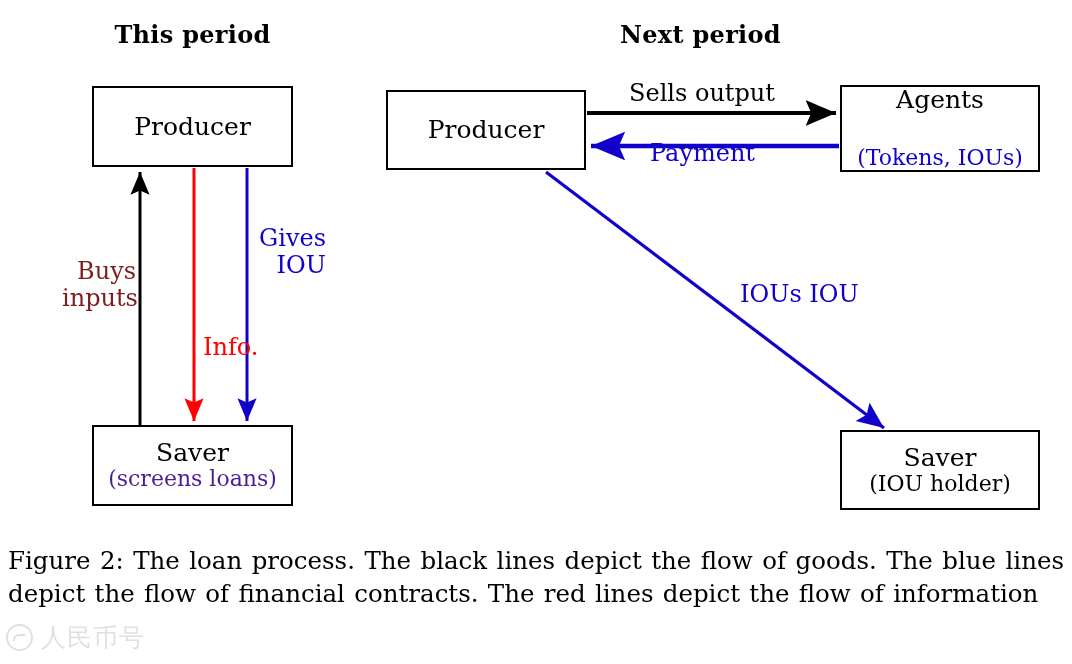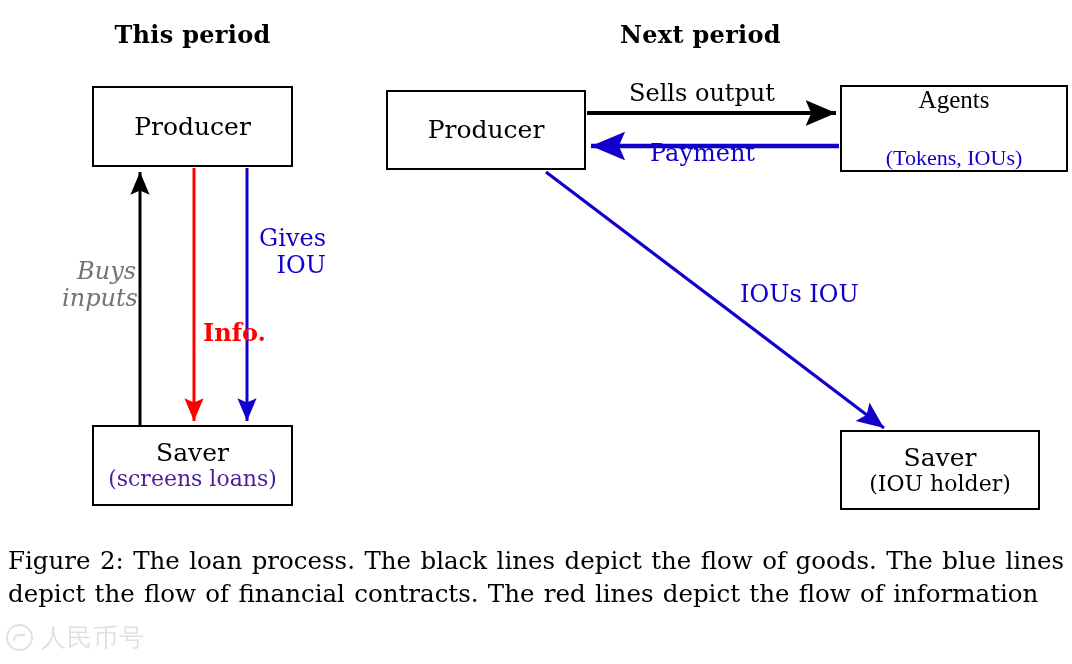--- a/index.html
+++ b/index.html
@@ -42,21 +42,21 @@
     font-size: 22px;
     white-space: nowrap;
   }
   .sub-red  { color: #4c1d95; }
   .sub-blue { color: #1100cc; margin-top: 32px; }
   .sub-black{ color: #000000; }
 
   #box-producer-left { left: 92px;  top: 86px;  width: 201px; height: 81px; }
   #box-saver-left    { left: 92px;  top: 425px; width: 201px; height: 81px; }
   #box-producer-right{ left: 386px; top: 90px;  width: 200px; height: 80px; }
-  #box-agents        { left: 840px; top: 85px;  width: 228px; height: 87px; font-family: Liberation Serif, serif; }
+  #box-agents        { left: 840px; top: 85px;  width: 200px; height: 87px; }
   #box-saver-right   { left: 840px; top: 430px; width: 200px; height: 80px; }
 
   
   .panel-title {
     position: absolute;
     font-size: 24px;
     font-weight: bold;
     letter-spacing: 0.3px;
     white-space: nowrap;
   }
@@ -76,37 +76,35 @@
   
   .edge-label {
     position: absolute;
     white-space: nowrap;
     z-index: 6;
     line-height: 1.12;
   }
   #label-buys-inputs {
     left: 62px; top: 258px;
     font-size: 24px;
-    color: #737373;
+    color: #7f1d1d;
     text-align: right;
     width: 74px;
-    font-style: italic;
   }
   #label-gives-iou {
     left: 252px; top: 225px;
     font-size: 24px;
     color: #1100cc;
     text-align: right;
     width: 74px;
   }
   #label-info {
-    left: 203px; top: 320px;
+    left: 203px; top: 334px;
     font-size: 24px;
     color: #ff0000;
-    font-weight: bold;
   }
   #label-sells-output {
     left: 629px; top: 80px;
     font-size: 24px;
     color: #000000;
   }
   #label-payment {
     left: 650px; top: 140px;
     font-size: 24px;
     color: #1100cc;

